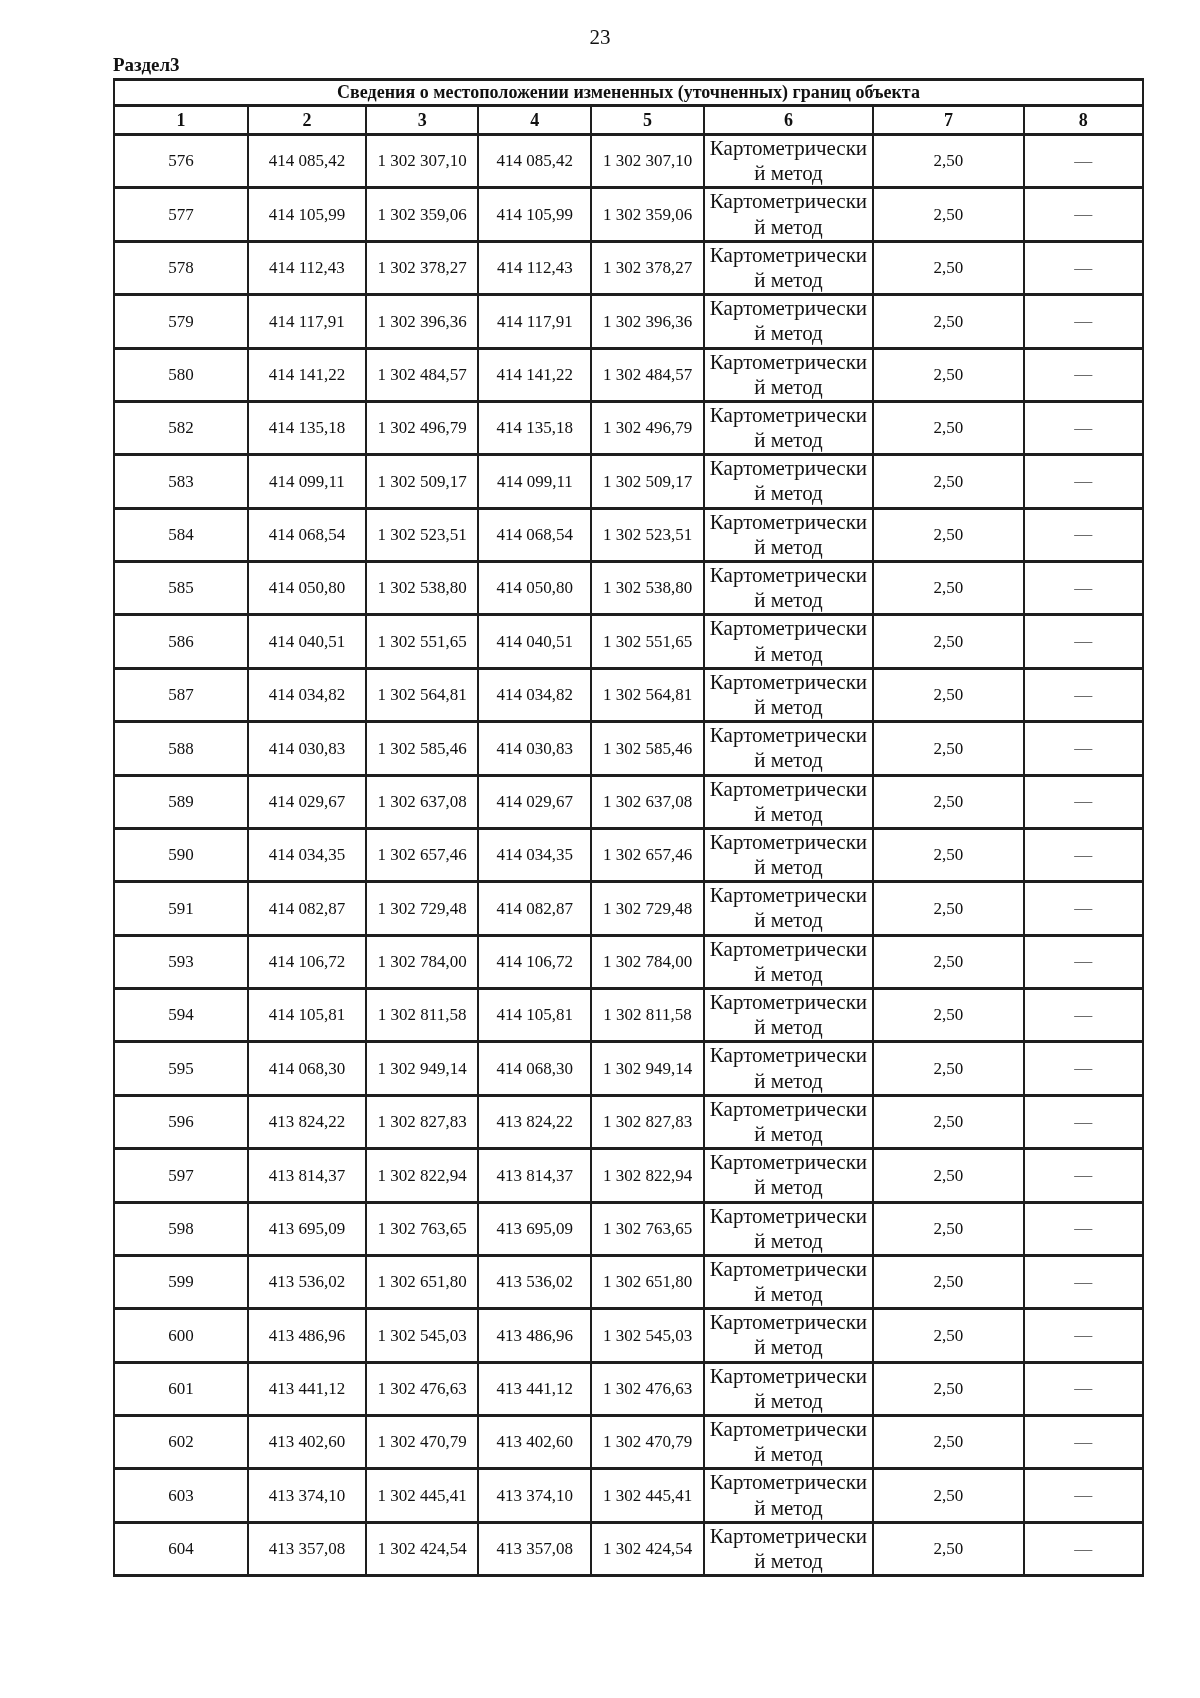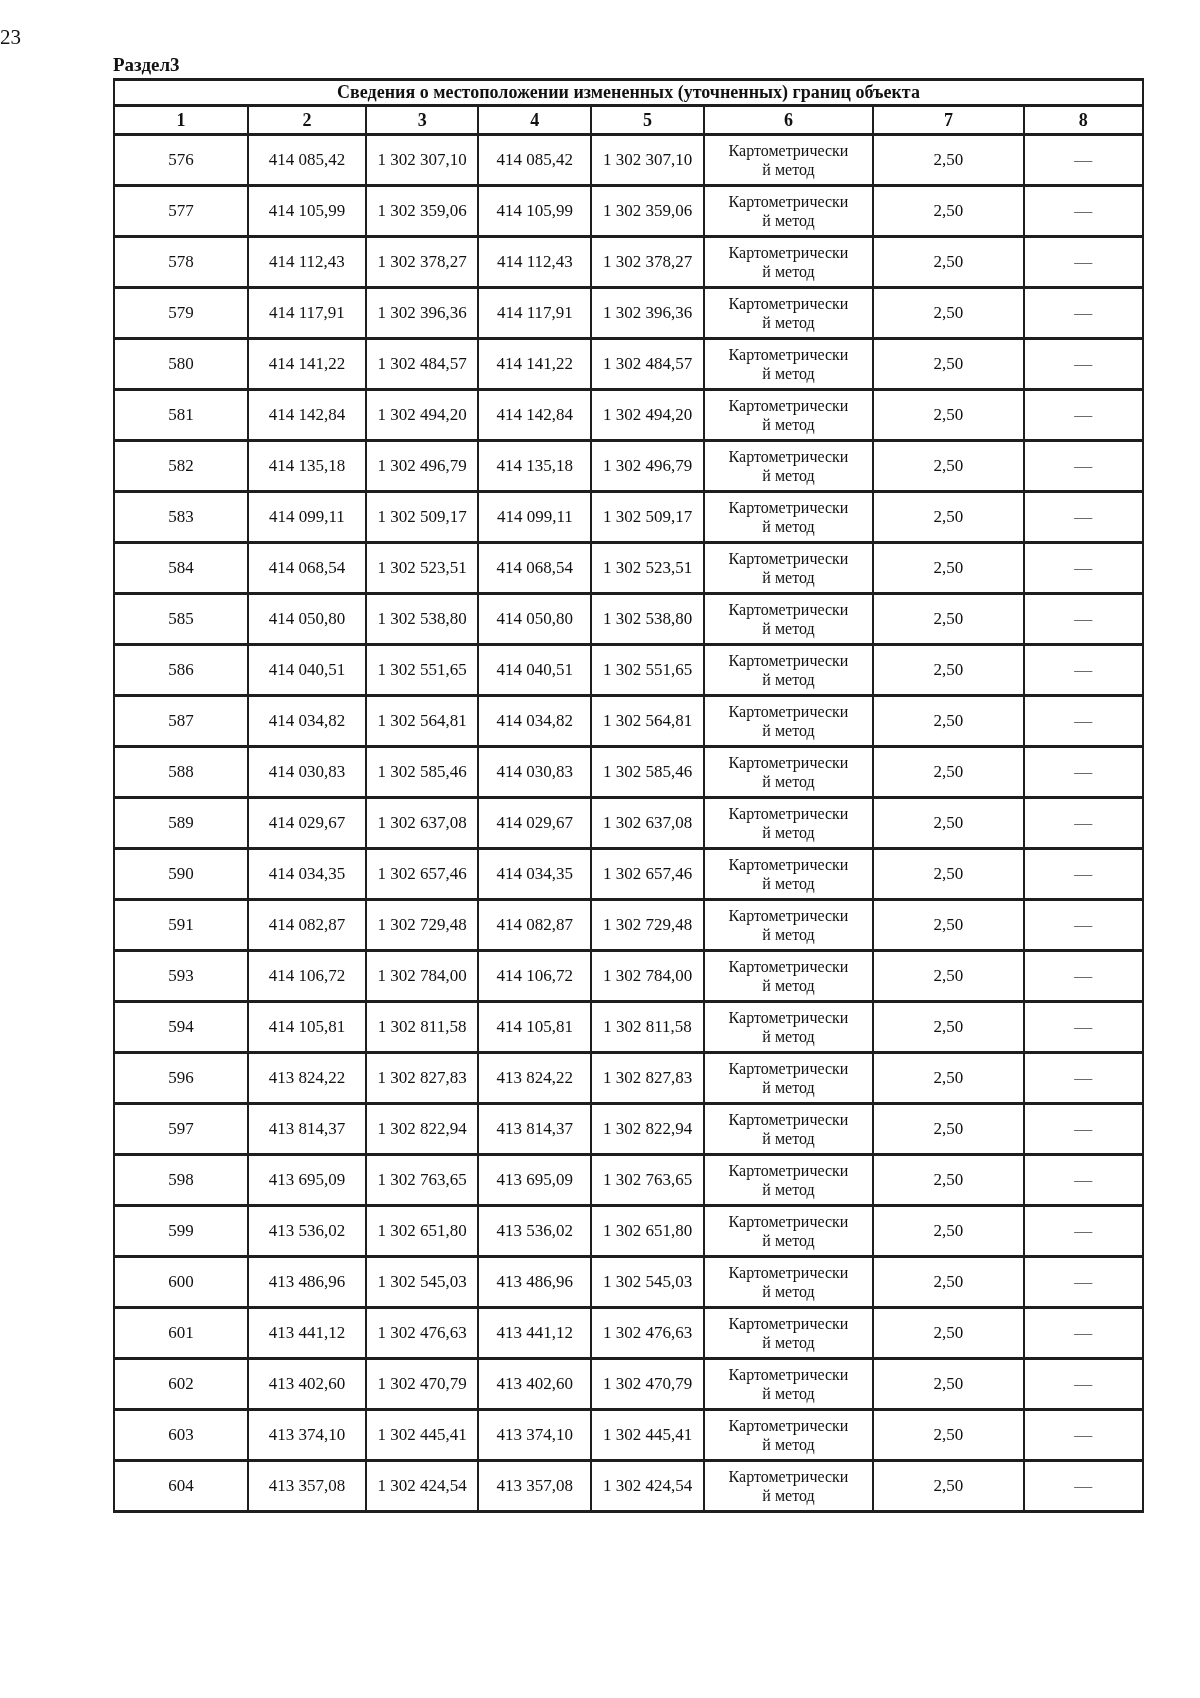--- a/index.html
+++ b/index.html
@@ -6,40 +6,40 @@
   html, body { margin: 0; padding: 0; }
   body {
     width: 1200px; height: 1698px;
     background: #ffffff;
     position: relative;
     font-family: "Liberation Serif", "DejaVu Serif", serif;
     color: #111111;
   }
   .page-number {
     position: absolute; top: 26px; left: 0; width: 1200px;
-    text-align: left; font-size: 21px; line-height: 1.1;
+    text-align: center; font-size: 21px; line-height: 1.1;
   }
   .section-title {
     position: absolute; top: 55px; left: 113px; width: 1031px;
     font-size: 19px; font-weight: bold; line-height: 1.1;
   }
   table.boundaries {
     position: absolute; top: 78px; left: 113px; width: 1031px;
     border-collapse: collapse; table-layout: fixed;
   }
   table.boundaries th, table.boundaries td {
     border: 2px solid #1e1e1e;
     border-top-width: 3px; border-bottom-width: 3px;
     text-align: center; vertical-align: middle;
     padding: 0; overflow: hidden;
   }
   th.title-cell { font-size: 18px; font-weight: bold; height: 26px; line-height: 1.05; margin-left: 29px; }
   tr.header-row th { font-size: 18px; font-weight: bold; height: 29px; line-height: 1.05; }
   tbody td { font-size: 17px; height: 51px; line-height: 1.15; }
-  td.method-cell { white-space: pre-line; font-size: 16px; line-height: 1.2; }
+  td.method-cell { white-space: pre-line; font-size: 21px; line-height: 1.2; }
   td.dash-cell { color: #666666; font-size: 18px; }
 </style>
 </head>
 <body>
 
 <div class="page-number">23</div>
 <div class="section-title">Раздел3</div>
 
 <table class="boundaries">
   <colgroup>
@@ -117,31 +117,20 @@
         <td>414 141,22</td>
         <td>1 302 484,57</td>
         <td>414 141,22</td>
         <td>1 302 484,57</td>
         <td class="method-cell">Картометрически
 й метод</td>
         <td>2,50</td>
         <td class="dash-cell">—</td>
       </tr>
       <tr>
-        <td>581</td>
-        <td>414 142,84</td>
-        <td>1 302 494,20</td>
-        <td>414 142,84</td>
-        <td>1 302 494,20</td>
-        <td class="method-cell">Картометрически
-й метод</td>
-        <td>2,50</td>
-        <td class="dash-cell">—</td>
-      </tr>
-      <tr>
         <td>582</td>
         <td>414 135,18</td>
         <td>1 302 496,79</td>
         <td>414 135,18</td>
         <td>1 302 496,79</td>
         <td class="method-cell">Картометрически
 й метод</td>
         <td>2,50</td>
         <td class="dash-cell">—</td>
       </tr>
@@ -260,20 +249,31 @@
         <td>414 105,81</td>
         <td>1 302 811,58</td>
         <td>414 105,81</td>
         <td>1 302 811,58</td>
         <td class="method-cell">Картометрически
 й метод</td>
         <td>2,50</td>
         <td class="dash-cell">—</td>
       </tr>
       <tr>
+        <td>595</td>
+        <td>414 068,30</td>
+        <td>1 302 949,14</td>
+        <td>414 068,30</td>
+        <td>1 302 949,14</td>
+        <td class="method-cell">Картометрически
+й метод</td>
+        <td>2,50</td>
+        <td class="dash-cell">—</td>
+      </tr>
+      <tr>
         <td>596</td>
         <td>413 824,22</td>
         <td>1 302 827,83</td>
         <td>413 824,22</td>
         <td>1 302 827,83</td>
         <td class="method-cell">Картометрически
 й метод</td>
         <td>2,50</td>
         <td class="dash-cell">—</td>
       </tr>

